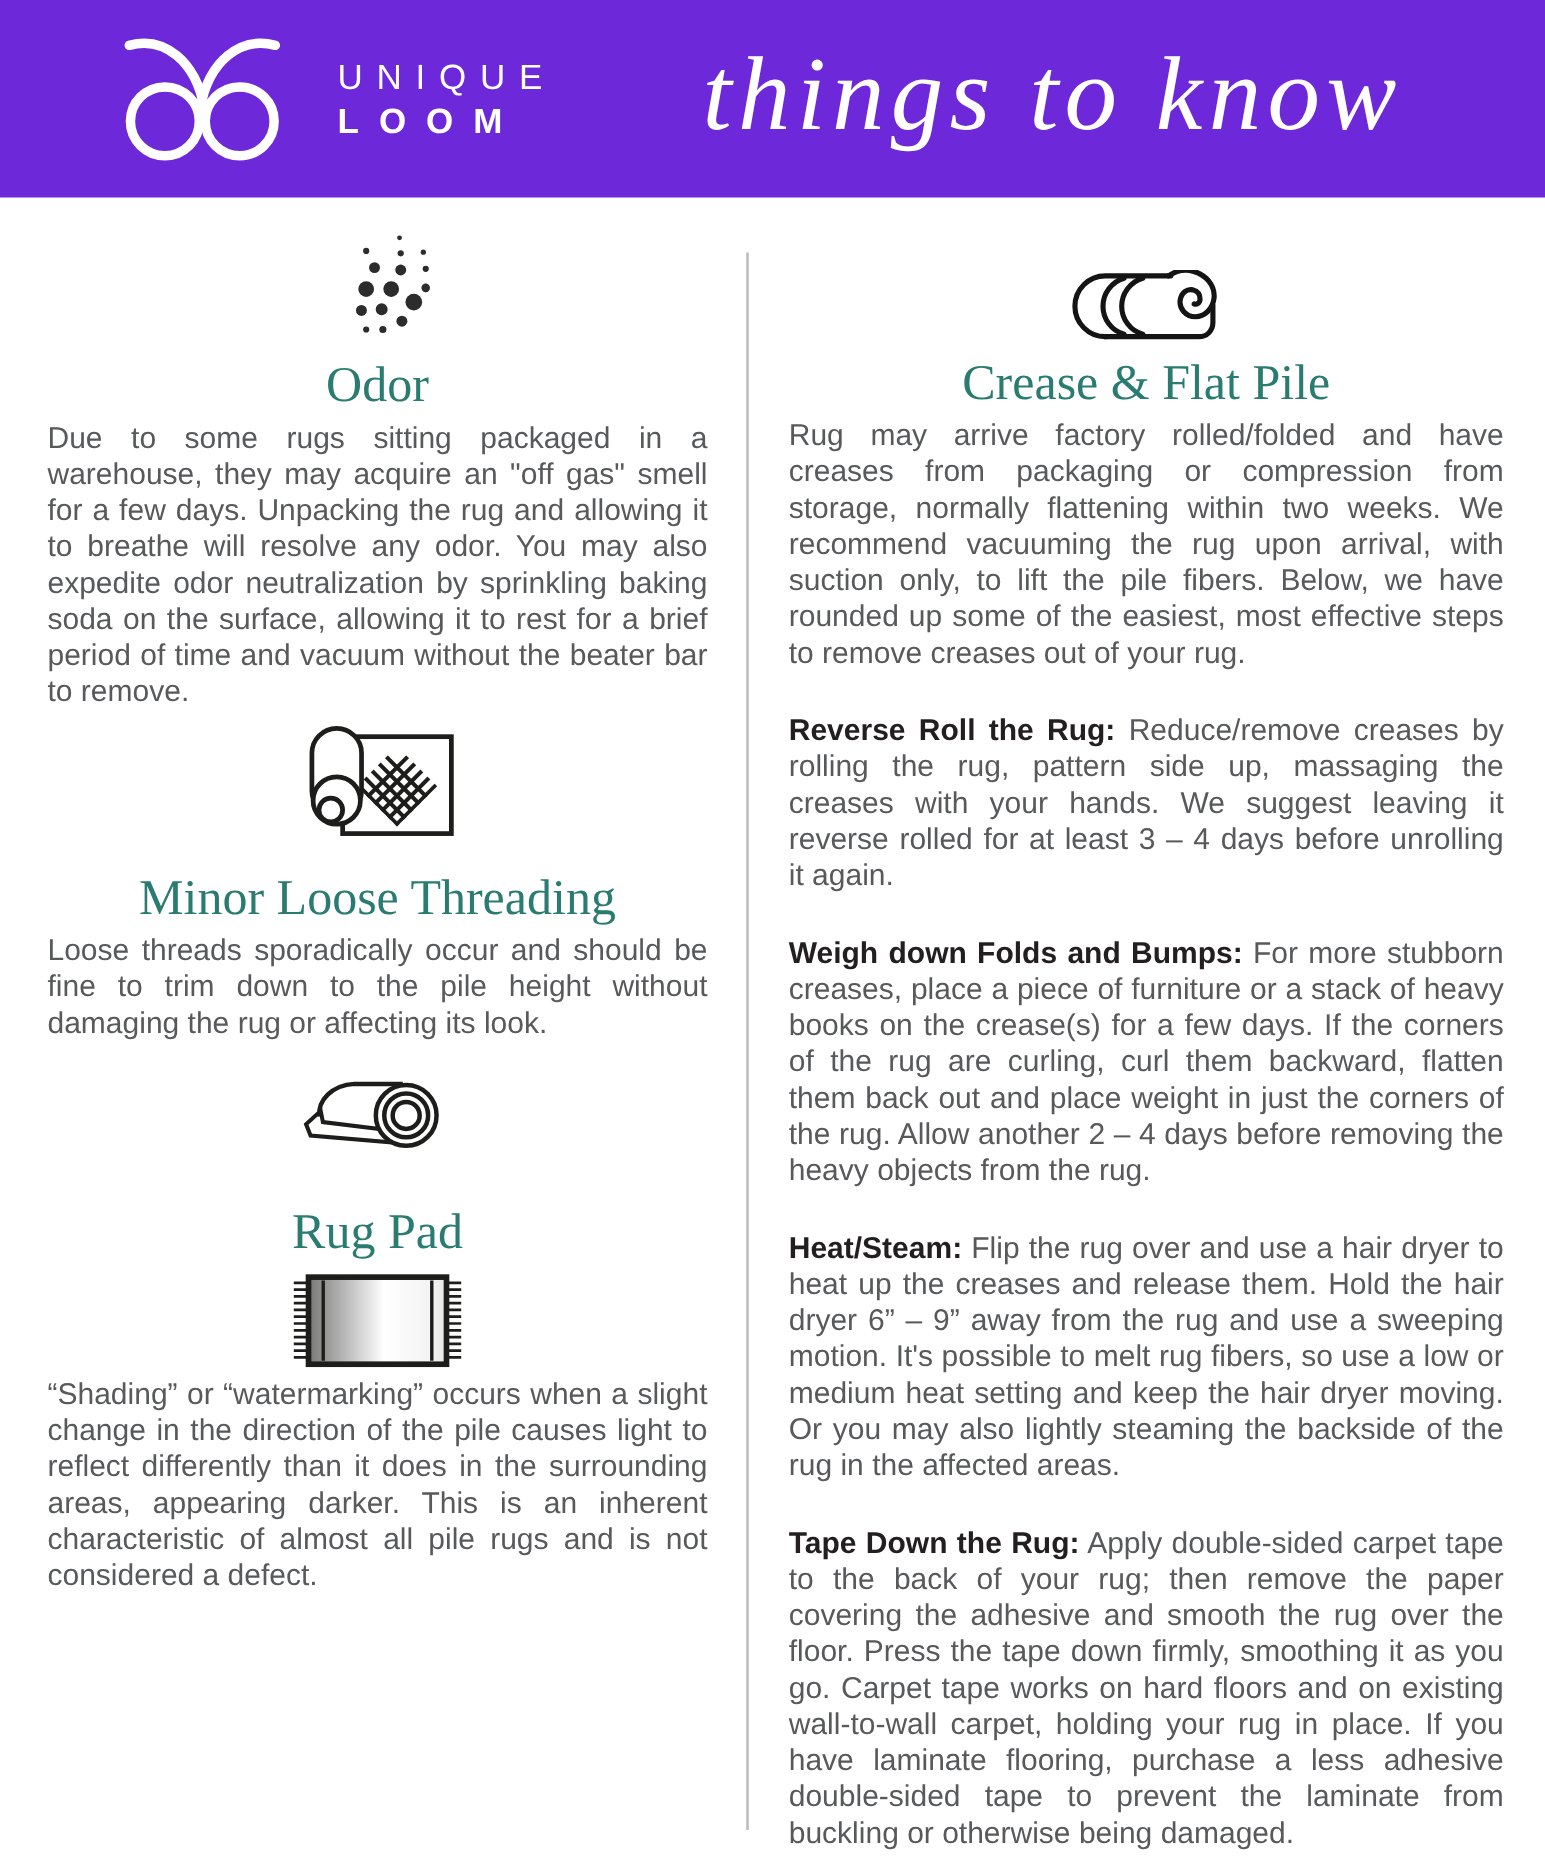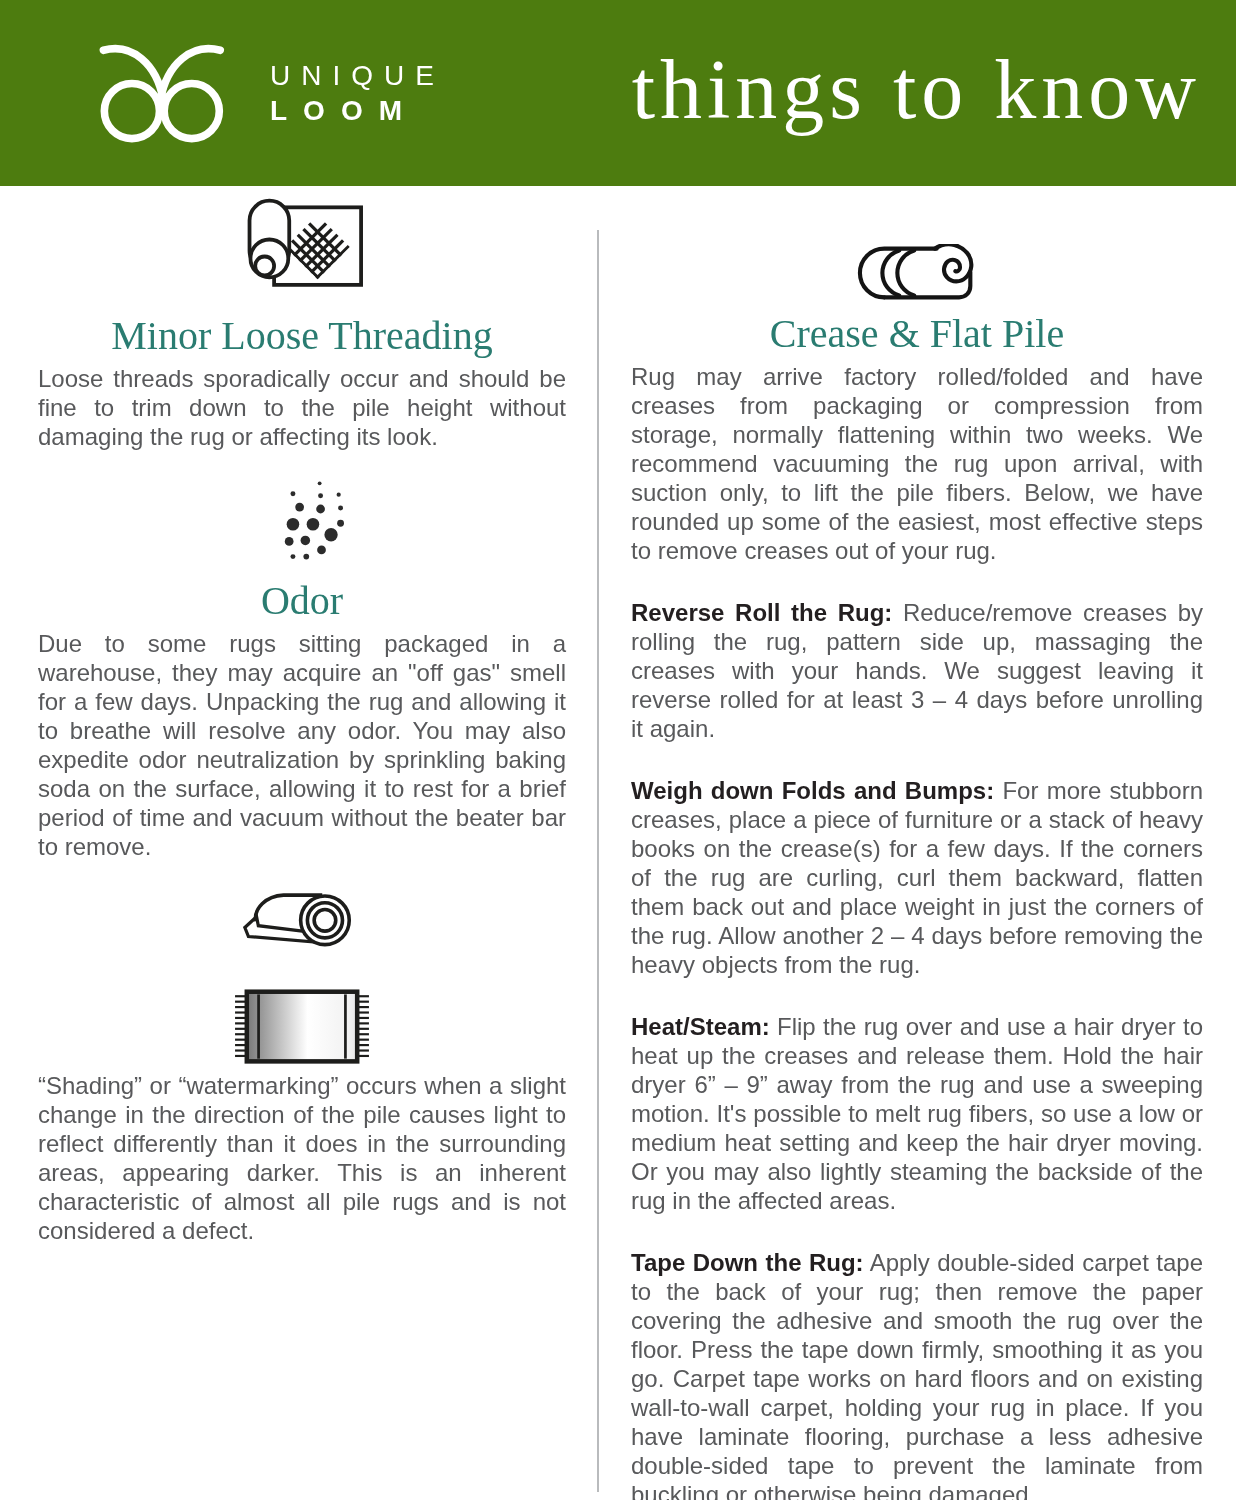--- a/index.html
+++ b/index.html
@@ -2,31 +2,32 @@
 <html><head>
 <meta charset="utf-8">
 <style>
   html,body{margin:0;padding:0;}
   body{
     width:1236px;height:1500px;background:#ffffff;overflow:hidden;
     font-family:"Liberation Sans",sans-serif;
   }
   
   .banner{
-    height:186px;background:#4d7c0f;display:flex;align-items:center;
+    height:158px;background:#6d28d9;display:flex;align-items:center;
   }
   .logo-wrap{display:flex;align-items:center;margin-left:92px;}
   .logo-svg{display:block;}
   .brand-text{margin-left:26px;color:#ffffff;line-height:1.25;}
   .brand-text .l1{display:block;font-size:28px;letter-spacing:11px;}
   .brand-text .l2{display:block;font-size:28px;letter-spacing:16px;font-weight:bold;}
   .banner-title{
-    margin:0 35px 0 auto;color:#ffffff;font-family:"Liberation Serif",serif;
+    margin:0 114px 0 auto;color:#ffffff;font-family:"Liberation Serif",serif;
     font-weight:400;font-size:84px;letter-spacing:5px;white-space:nowrap;
     transform:translateY(-4px);
+    font-style:italic;
   }
   
   .content{display:flex;align-items:flex-start;}
   .col-left{width:528px;margin-left:38px;}
   .divider{width:2px;background:#b9bbbd;height:1262px;margin-left:31px;margin-top:44px;}
   .col-right{width:572px;margin-left:32px;}
   .sec{text-align:center;}
   .icon-box{display:flex;justify-content:center;}
   .sec-title{
     margin:14px 0 0 0;font-family:"Liberation Serif",serif;font-weight:400;
@@ -62,20 +63,45 @@
       <span class="l1">UNIQUE</span>
       <span class="l2">LOOM</span>
     </div>
   </div>
   <h1 class="banner-title">things to know</h1>
 </header>
 
 <main class="content">
 
   <div class="col-left">
+
+    <section class="sec s-odor">
+      <div class="icon-box">
+        <svg width="100" height="92" viewBox="0 0 105 95" fill="#2c2c2c">
+          <circle cx="71" cy="10" r="2"></circle>
+            <circle cx="43" cy="21" r="2.6"></circle>
+          <circle cx="72" cy="23" r="2.6"></circle>
+            <circle cx="91" cy="22" r="2.2"></circle>
+          <circle cx="50" cy="35" r="4.6"></circle>
+            <circle cx="72" cy="37" r="4.6"></circle>
+          <circle cx="93" cy="36" r="2.6"></circle>
+            <circle cx="43" cy="53" r="6.6"></circle>
+          <circle cx="64" cy="53" r="6.6"></circle>
+            <circle cx="93" cy="52" r="3.6"></circle>
+          <circle cx="83" cy="64" r="7"></circle>
+            <circle cx="39" cy="71" r="4.6"></circle>
+          <circle cx="56" cy="70" r="5"></circle>
+            <circle cx="73" cy="80" r="4.6"></circle>
+          <circle cx="43" cy="87" r="2.6"></circle>
+            <circle cx="57" cy="87" r="3"></circle>
+        </svg>
+      </div>
+      <h2 class="sec-title">Odor</h2>
+      <p class="body-text">Due to some rugs sitting packaged in a warehouse, they may acquire an "off gas" smell for a few days. Unpacking the rug and allowing it to breathe will resolve any odor. You may also expedite odor neutralization by sprinkling baking soda on the surface, allowing it to rest for a brief period of time and vacuum without the beater bar to remove.</p>
+    </section>
 
     <section class="sec s-thread">
       <div class="icon-box">
         <svg width="128" height="104" viewBox="0 0 135 110" fill="none" stroke="#1d1d1b" stroke-width="4">
           <defs>
             <clipPath id="dia">
                 <polygon points="84,20 118,54 84,88 50,54"></polygon>
               </clipPath>
           </defs>
           <rect x="38" y="12" width="92" height="82" fill="#ffffff"></rect>
@@ -93,55 +119,31 @@
           </g>
           <rect x="12" y="5" width="42" height="74" rx="21" fill="#ffffff"></rect>
           <circle cx="33" cy="66" r="20" fill="#ffffff"></circle>
           <circle cx="28" cy="74" r="10" fill="#ffffff"></circle>
         </svg>
       </div>
       <h2 class="sec-title">Minor Loose Threading</h2>
       <p class="body-text">Loose threads sporadically occur and should be fine to trim down to the pile height without damaging the rug or affecting its look.</p>
     </section>
 
-    <section class="sec s-odor">
-      <div class="icon-box">
-        <svg width="100" height="92" viewBox="0 0 105 95" fill="#2c2c2c">
-          <circle cx="71" cy="10" r="2"></circle>
-            <circle cx="43" cy="21" r="2.6"></circle>
-          <circle cx="72" cy="23" r="2.6"></circle>
-            <circle cx="91" cy="22" r="2.2"></circle>
-          <circle cx="50" cy="35" r="4.6"></circle>
-            <circle cx="72" cy="37" r="4.6"></circle>
-          <circle cx="93" cy="36" r="2.6"></circle>
-            <circle cx="43" cy="53" r="6.6"></circle>
-          <circle cx="64" cy="53" r="6.6"></circle>
-            <circle cx="93" cy="52" r="3.6"></circle>
-          <circle cx="83" cy="64" r="7"></circle>
-            <circle cx="39" cy="71" r="4.6"></circle>
-          <circle cx="56" cy="70" r="5"></circle>
-            <circle cx="73" cy="80" r="4.6"></circle>
-          <circle cx="43" cy="87" r="2.6"></circle>
-            <circle cx="57" cy="87" r="3"></circle>
-        </svg>
-      </div>
-      <h2 class="sec-title">Odor</h2>
-      <p class="body-text">Due to some rugs sitting packaged in a warehouse, they may acquire an "off gas" smell for a few days. Unpacking the rug and allowing it to breathe will resolve any odor. You may also expedite odor neutralization by sprinkling baking soda on the surface, allowing it to rest for a brief period of time and vacuum without the beater bar to remove.</p>
-    </section>
-
     <section class="sec s-pad">
       <div class="icon-box">
         <svg width="126" height="90" viewBox="0 0 135 100" fill="none" stroke="#1d1d1b" stroke-width="4">
           <path d="M 17,33 L 4,45 L 8,55 L 92,62 L 93,52 L 19,43 Z" fill="#ffffff" stroke-width="3.6"></path>
           <path d="M 90,9 L 47,9 C 27,10 14,24 16,38"></path>
           <circle cx="93" cy="37" r="27" fill="#ffffff"></circle>
           <circle cx="93" cy="37" r="19.5"></circle>
           <circle cx="93" cy="37" r="12"></circle>
         </svg>
       </div>
+      <h2 class="sec-title">Rug Pad</h2>
     </section>
 
     <section class="sec s-shade">
       <div class="icon-box">
         <svg width="136" height="76" viewBox="0 0 150 84" fill="none" stroke="#1d1d1b">
           <defs>
             <linearGradient id="shadeGrad" x1="0" y1="0" x2="1" y2="0">
               <stop offset="0%" stop-color="#787878"></stop>
               <stop offset="55%" stop-color="#ffffff"></stop>
               <stop offset="92%" stop-color="#f2f2f2"></stop>

